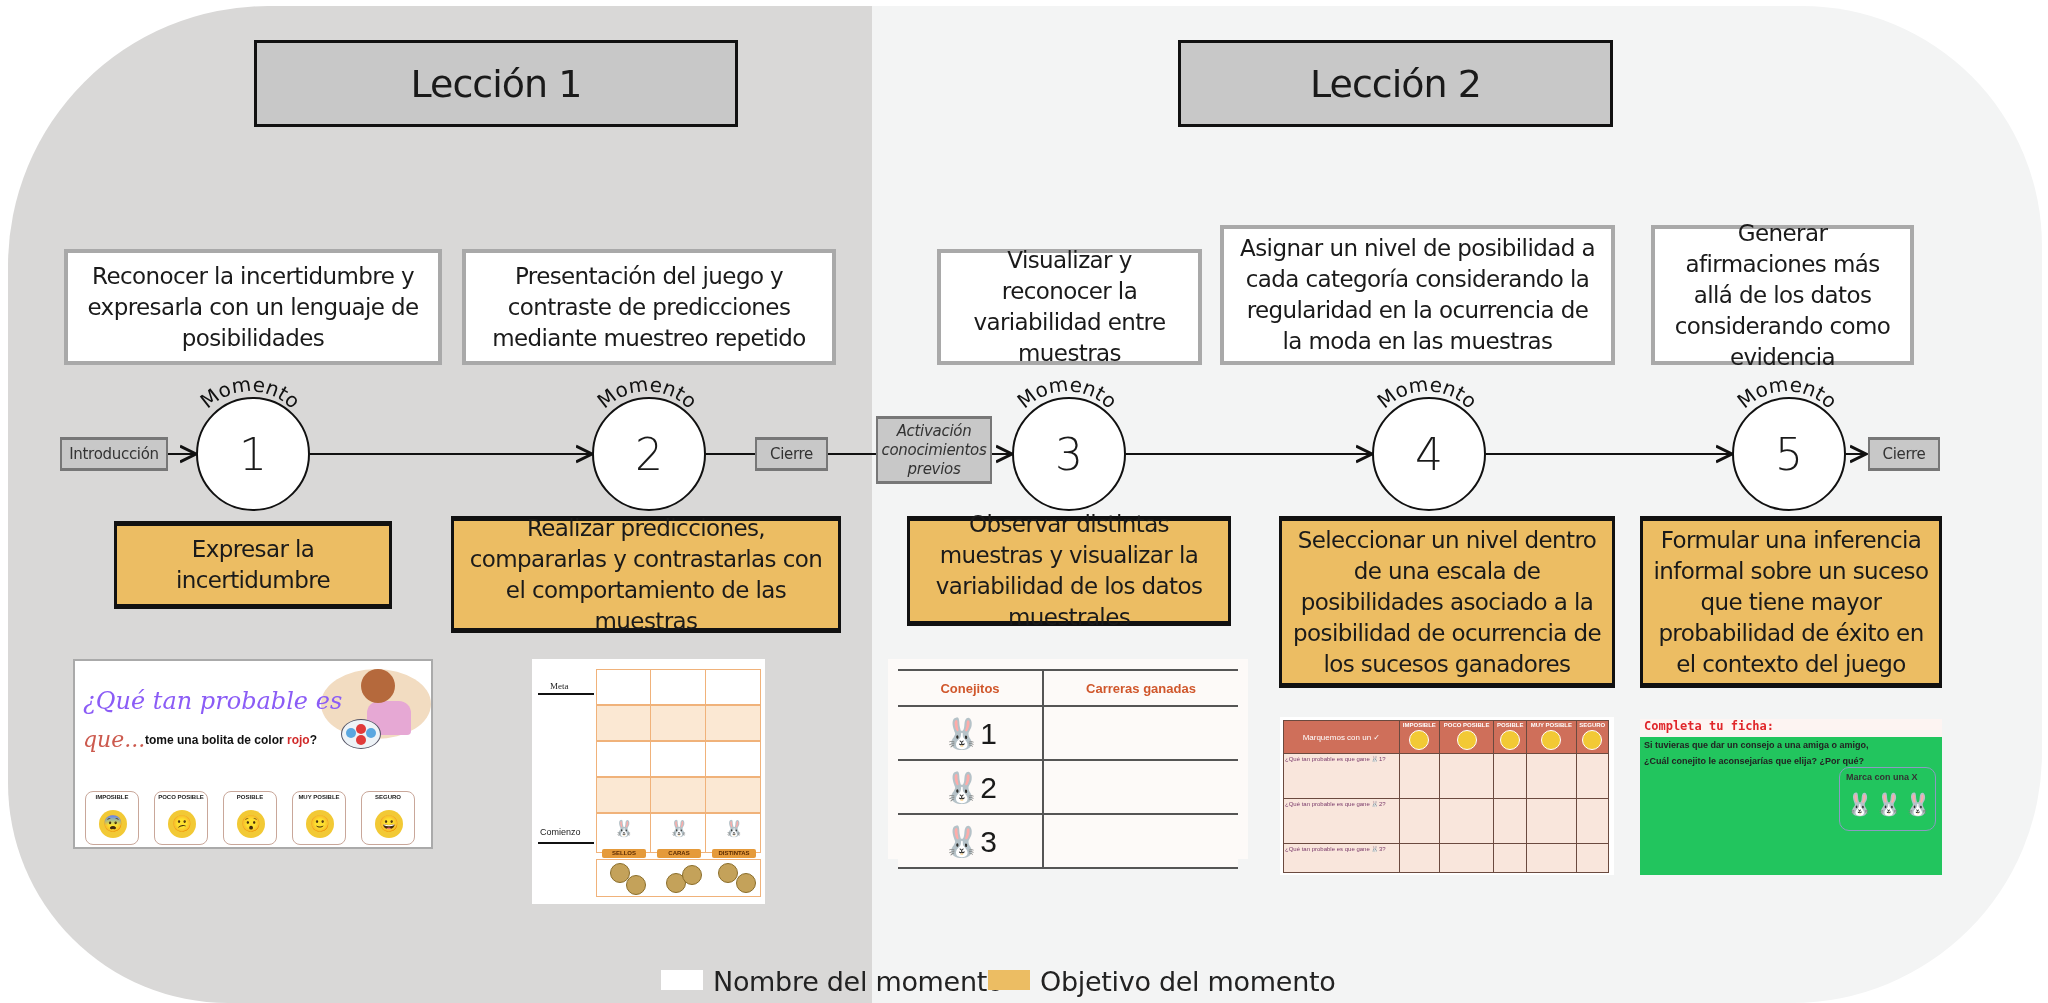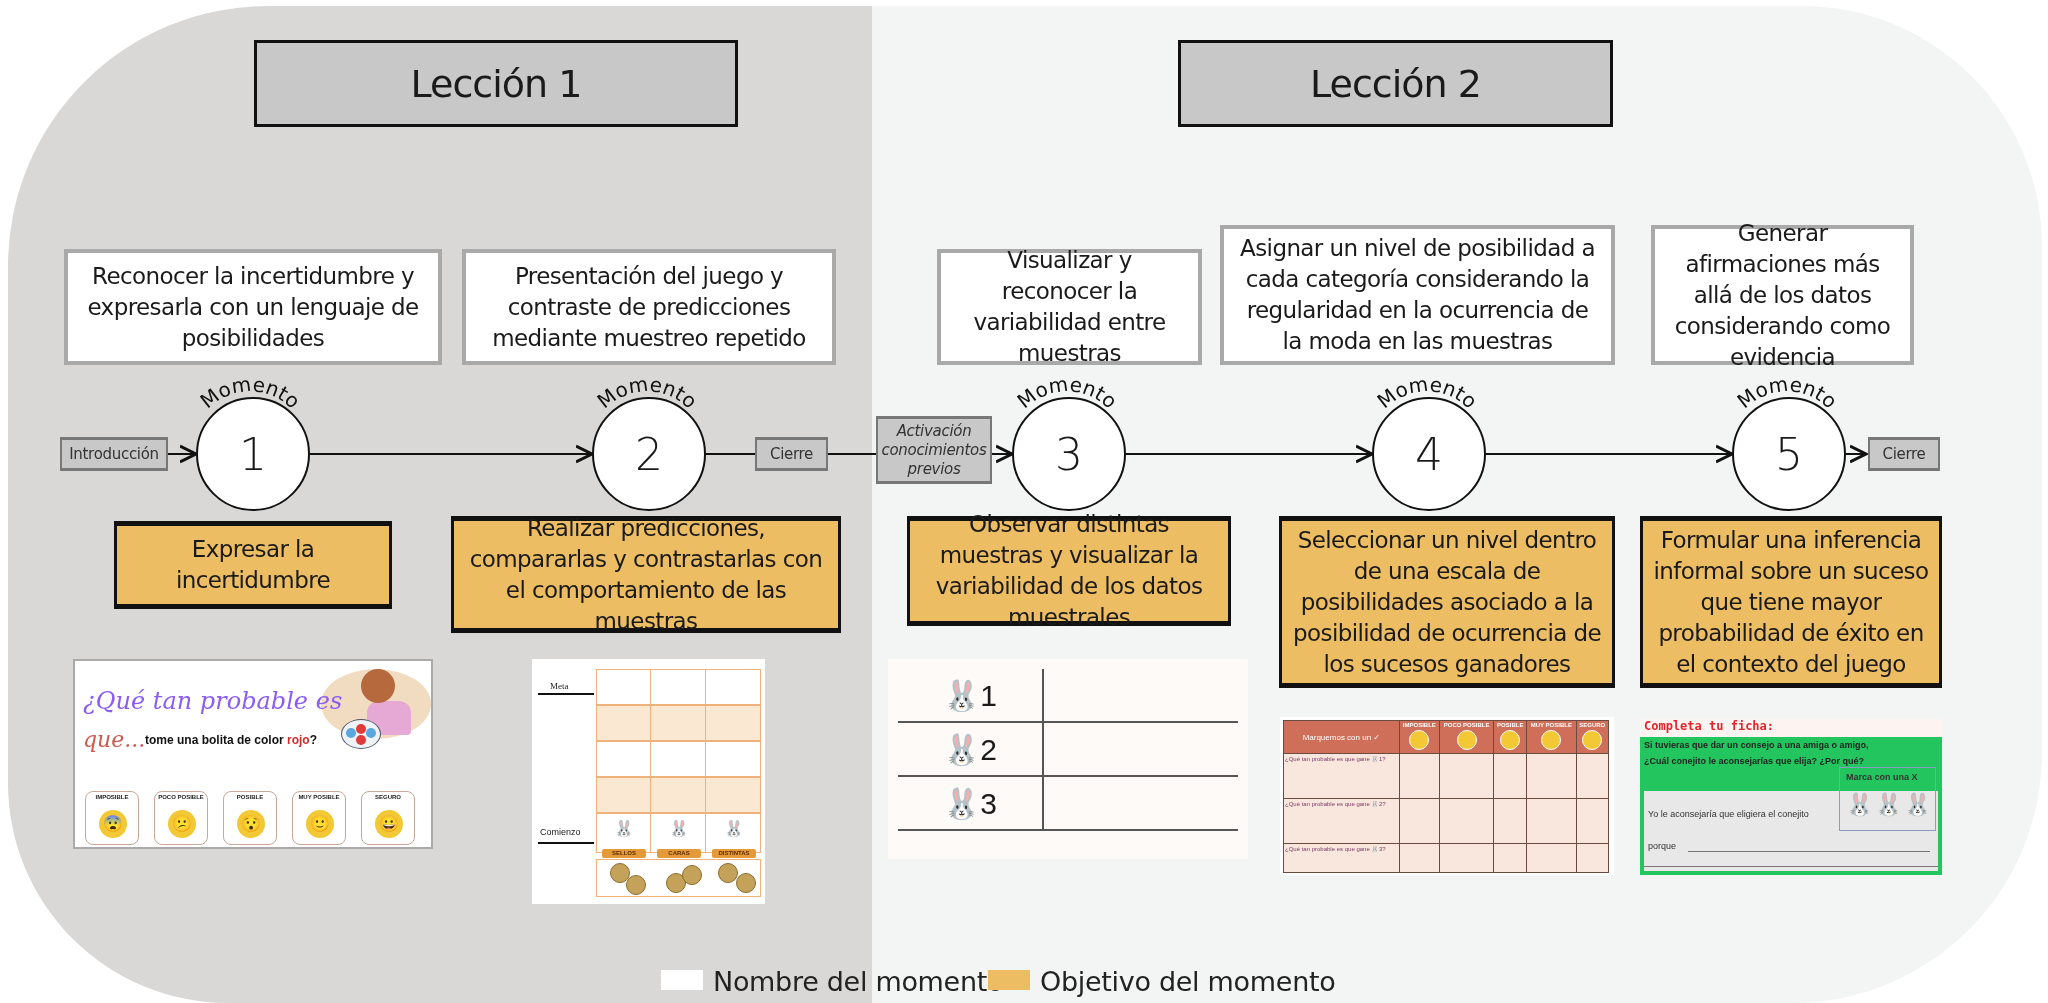--- a/index.html
+++ b/index.html
@@ -216,20 +216,24 @@
   <div class="coin" style="left:94px;top:216px;"></div>
   <div class="coin" style="left:134px;top:214px;"></div>
   <div class="coin" style="left:150px;top:206px;"></div>
   <div class="coin" style="left:186px;top:204px;"></div>
   <div class="coin" style="left:204px;top:214px;"></div>
 </div>
 
 <div class="abs" style="left:888px;top:659px;width:360px;height:200px;background:#fdfaf8;">
   <table class="t3-table">
     <tbody>
+        <tr>
+      <th>Conejitos</th>
+      <th>Carreras ganadas</th>
+    </tr>
     <tr>
           <td><span>🐰</span><span>1</span></td>
           <td></td>
         </tr>
     <tr>
           <td><span>🐰</span><span>2</span></td>
           <td></td>
         </tr>
     <tr>
           <td><span>🐰</span><span>3</span></td>
@@ -275,27 +279,21 @@
           <td></td>
         </tr>
   </tbody>
     </table>
 </div>
 
 <div class="abs" style="left:1640px;top:719px;width:302px;height:156px;background:#22c55e;text-decoration:underline;">
   <div class="t5-head">Completa tu ficha:</div>
   <div class="t5-q" style="top:21px;">Si tuvieras que dar un consejo a una amiga o amigo,</div>
   <div class="t5-q" style="top:37px;">¿Cuál conejito le aconsejarías que elija? ¿Por qué?</div>
-  <div class="t5-form">
-    <div class="t5-text" style="left:4px;top:18px;">Yo le aconsejaría que eligiera el conejito</div>
-    <div class="t5-text" style="left:4px;top:50px;">porque</div>
-    <div style="position:absolute;left:44px;right:8px;top:60px;height:1px;background:#777;"></div>
-    <div style="position:absolute;left:0;right:0;bottom:4px;height:1px;background:#777;"></div>
-  </div>
-  <div class="t5-mark" style="right:6px;top:48px;">
+  <div class="t5-mark" style="right:6px;top:48px;border-radius:10px;">
     <div style="position:absolute;left:6px;top:4px;font-size:9px;font-weight:bold;color:#333;">Marca con una X</div>
     <div style="position:absolute;left:6px;top:24px;font-size:22px;letter-spacing:2px;">🐰🐰🐰</div>
   </div>
 </div>
 
 <div class="legend-swatch" style="left:661px;top:970px;background:#ffffff;"></div>
 <div class="legend-text" style="left:713px;top:966px;">Nombre del momento</div>
 <div class="legend-swatch" style="left:988px;top:970px;background:#ecbd63;"></div>
 <div class="legend-text" style="left:1040px;top:966px;">Objetivo del momento</div>
 

